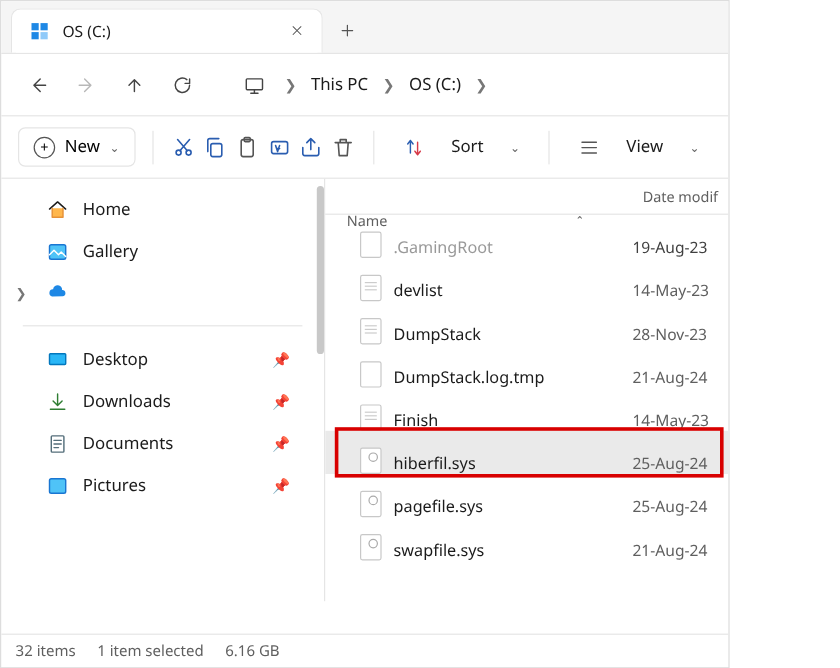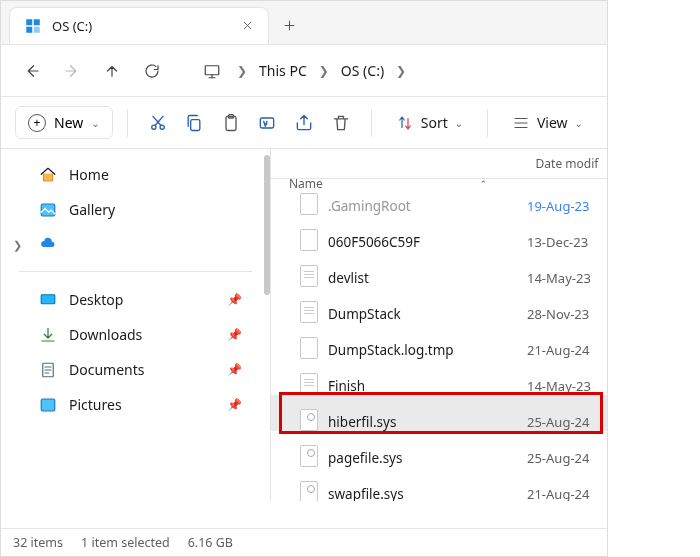--- a/index.html
+++ b/index.html
@@ -31,21 +31,21 @@
   .crumb{padding:4px 6px;border-radius:4px;}
   .chev{color:#777;font-size:12px;padding:0 2px;}
   
   .toolbar{height:52px;display:flex;align-items:center;gap:4px;padding:0 14px;border-bottom:1px solid var(--line);}
   .newbtn{display:flex;align-items:center;gap:8px;padding:6px 12px;border:1px solid var(--line);border-radius:6px;font-size:14px;}
   .newbtn .plus{width:18px;height:18px;border:1.5px solid #555;border-radius:50%;display:flex;align-items:center;justify-content:center;font-size:12px;line-height:1;}
   .vline{width:1px;height:28px;background:var(--line);margin:0 10px;}
   .tbtn{width:40px;height:36px;display:flex;align-items:center;justify-content:center;color:#2a5db0;border-radius:4px;}
   .tbtn svg{width:20px;height:20px;}
   .tbtn.grey{color:#555;}
-  .sortbtn,.viewbtn{display:flex;align-items:center;gap:7px;padding:6px 10px;font-size:14px;color:var(--fg);}
+  .sortbtn,.viewbtn{display:flex;align-items:center;gap:22px;padding:6px 10px;font-size:14px;color:var(--fg);}
   .sortbtn svg,.viewbtn svg{width:18px;height:18px;}
   .chevdown{font-size:10px;color:#666;}
   
   .body{flex:1;display:flex;min-height:0;}
   .sidebar{width:270px;border-right:1px solid var(--line);position:relative;display:flex;flex-direction:column;padding:8px 0;}
   .sb-scroll{position:absolute;right:0;top:6px;width:6px;height:140px;background:#c8c8c8;border-radius:3px;}
   .sbitem{display:flex;align-items:center;gap:12px;padding:8px 18px 8px 38px;font-size:14px;color:var(--fg);position:relative;}
   .sbitem.quick{padding-left:38px;}
   .sbitem .pin{position:absolute;right:28px;color:#888;font-size:12px;}
   .sbitem .expand{position:absolute;left:12px;color:#777;font-size:11px;}
@@ -53,21 +53,21 @@
   .ico{width:18px;height:18px;display:flex;align-items:center;justify-content:center;}
   
   .filelist{flex:1;display:flex;flex-direction:column;min-width:0;}
   .colhead{display:flex;align-items:center;font-size:12px;color:var(--muted);border-bottom:1px solid var(--line);height:30px;padding-left:18px;}
   .colhead .cname{flex:1;display:flex;align-items:center;gap:72px;margin-top:40px;}
   .colhead .cdate{width:80px;text-align:center;}
   .sortind{font-size:9px;color:#666;margin-left:auto;margin-right:40px;}
   .rows{flex:1;overflow:hidden;}
   .row{display:flex;align-items:flex-end;height:36px;padding-left:29px;font-size:13.5px;color:var(--fg);position:relative;}
   .row.faded .fname{color:#999;}
-  .row.faded .date{color:#3b82f6;}
+  .row.faded .date{color:#404040;}
   .row.selected{background:var(--sel);}
   .row .fico{width:18px;height:22px;margin-right:10px;border:1px solid #c8c8c8;border-radius:2px;position:relative;background:#fff;}
   .row .fico.gear::after{content:"";position:absolute;top:3px;right:2px;width:6px;height:6px;border:1px solid #aaa;border-radius:50%;}
   .row .fico.text::before{content:"";position:absolute;left:3px;right:3px;top:5px;height:1px;background:#ccc;box-shadow:0 3px 0 #ccc,0 6px 0 #ccc;}
   .row .fname{flex:1;}
   .row .date{width:80px;color:var(--muted);font-size:13px;}
   .highlight-box{position:absolute;left:8px;right:4px;top:-3px;bottom:-3px;border:3px solid #d80000;pointer-events:none;}
   
   .status{height:28px;border-top:1px solid var(--line);display:flex;align-items:center;gap:18px;padding:0 12px;font-size:12.5px;color:var(--muted);margin-top:27px;}
   svg{stroke:currentColor;fill:none;stroke-width:1.6;stroke-linecap:round;stroke-linejoin:round;}
@@ -283,25 +283,20 @@
         <div class="cdate">Date modif</div>
       </div>
       <div class="rows">
 
         <div class="row faded">
           <span class="fico"></span>
           <span class="fname">.GamingRoot</span>
           <span class="date">19-Aug-23</span>
         </div>
         <div class="row">
-          <span class="fico"></span>
-          <span class="fname">060F5066C59F</span>
-          <span class="date">13-Dec-23</span>
-        </div>
-        <div class="row">
           <span class="fico text"></span>
           <span class="fname">devlist</span>
           <span class="date">14-May-23</span>
         </div>
         <div class="row">
           <span class="fico text"></span>
           <span class="fname">DumpStack</span>
           <span class="date">28-Nov-23</span>
         </div>
         <div class="row">

